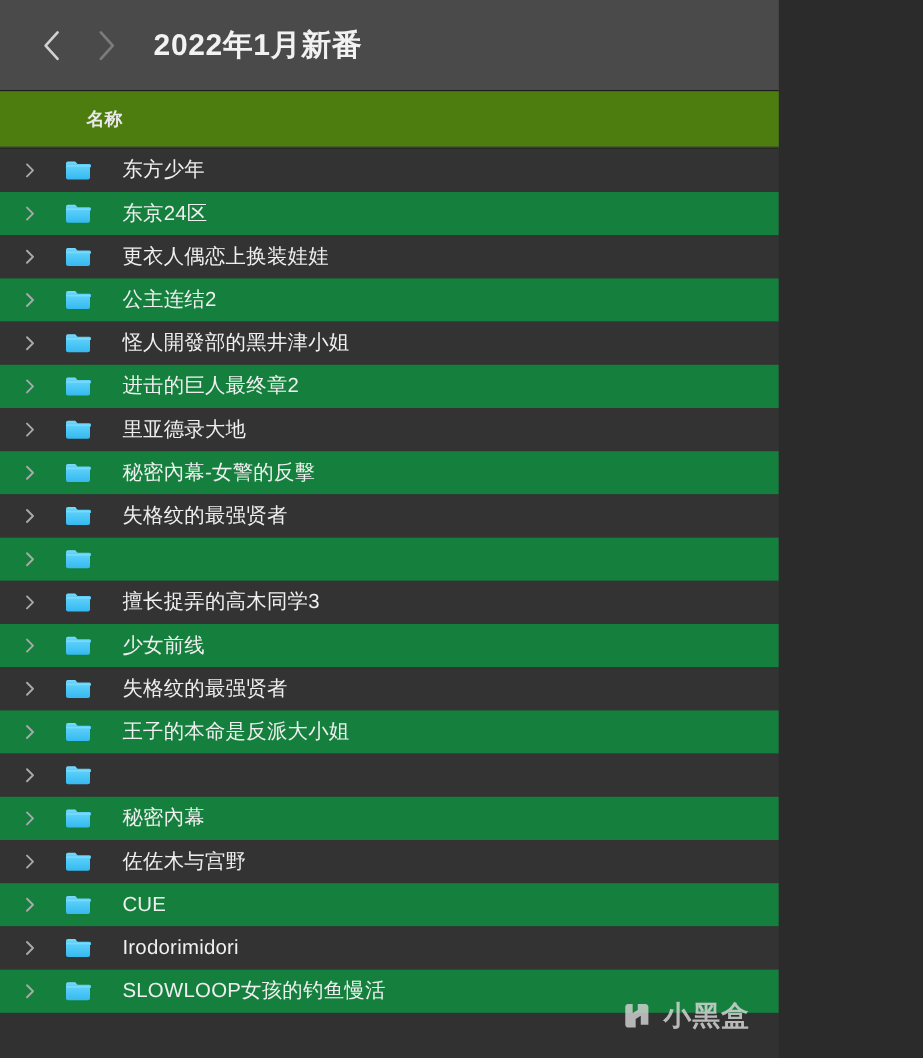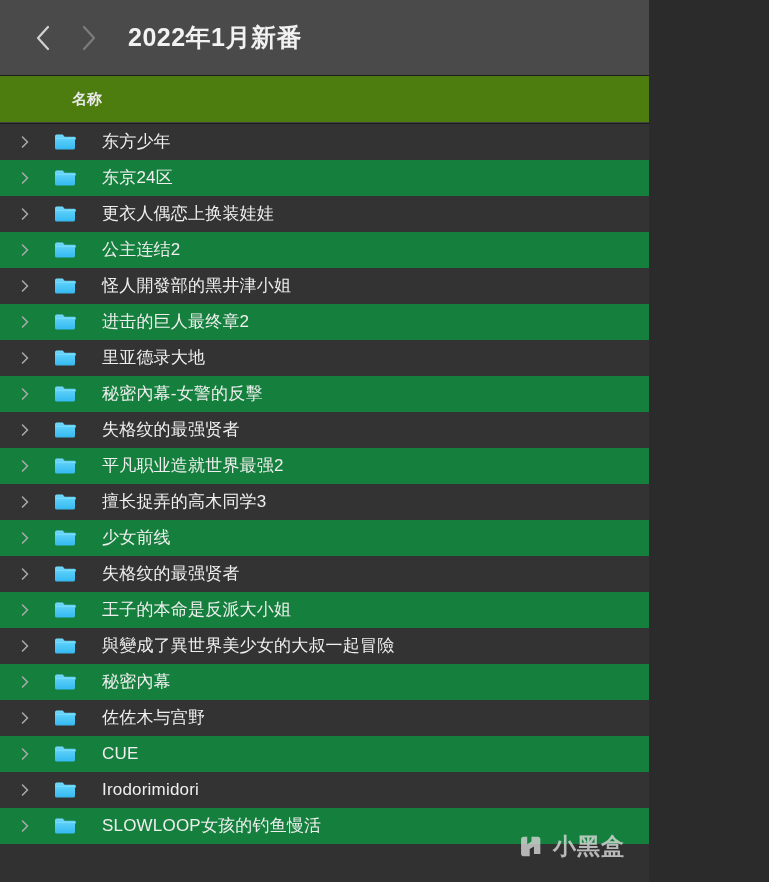--- a/index.html
+++ b/index.html
@@ -406,21 +406,20 @@
               <linearGradient id="ft9" x1="0" y1="0" x2="0" y2="1">
                 <stop offset="0" stop-color="#79dcfd"></stop>
                 <stop offset="1" stop-color="#4ac3f4"></stop>
               </linearGradient>
             </defs>
             <path d="M1 3.2 a1.6 1.6 0 0 1 1.6-1.6 h6.1 l1.9 2.1 h9.8 a1.6 1.6 0 0 1 1.6 1.6 v1.1 H1 Z" fill="url(#ft9)"></path>
             <rect x="1" y="4.6" width="20" height="12" rx="1.7" fill="url(#fg9)"></rect>
             <rect x="1" y="4.6" width="20" height="1.4" fill="#8fe2fd" opacity="0.55"></rect>
           </svg>
         </div>
-        <span class="row-label">平凡职业造就世界最强2</span>
       </div>
       <div class="row odd">
         <div class="disclosure">
           <svg width="10" height="14" viewBox="0 0 10 14" fill="none">
             <polyline points="2.5,2 7.5,7 2.5,12" stroke="#a9a9a9" stroke-width="1.6" stroke-linecap="round" stroke-linejoin="round"></polyline>
           </svg>
         </div>
         <div class="folder-icon">
           <svg width="22" height="18" viewBox="0 0 22 18">
             <defs>
@@ -531,21 +530,20 @@
               <linearGradient id="ft14" x1="0" y1="0" x2="0" y2="1">
                 <stop offset="0" stop-color="#79dcfd"></stop>
                 <stop offset="1" stop-color="#4ac3f4"></stop>
               </linearGradient>
             </defs>
             <path d="M1 3.2 a1.6 1.6 0 0 1 1.6-1.6 h6.1 l1.9 2.1 h9.8 a1.6 1.6 0 0 1 1.6 1.6 v1.1 H1 Z" fill="url(#ft14)"></path>
             <rect x="1" y="4.6" width="20" height="12" rx="1.7" fill="url(#fg14)"></rect>
             <rect x="1" y="4.6" width="20" height="1.4" fill="#8fe2fd" opacity="0.55"></rect>
           </svg>
         </div>
-        <span class="row-label">與變成了異世界美少女的大叔一起冒險</span>
       </div>
       <div class="row even">
         <div class="disclosure">
           <svg width="10" height="14" viewBox="0 0 10 14" fill="none">
             <polyline points="2.5,2 7.5,7 2.5,12" stroke="#a9a9a9" stroke-width="1.6" stroke-linecap="round" stroke-linejoin="round"></polyline>
           </svg>
         </div>
         <div class="folder-icon">
           <svg width="22" height="18" viewBox="0 0 22 18">
             <defs>

